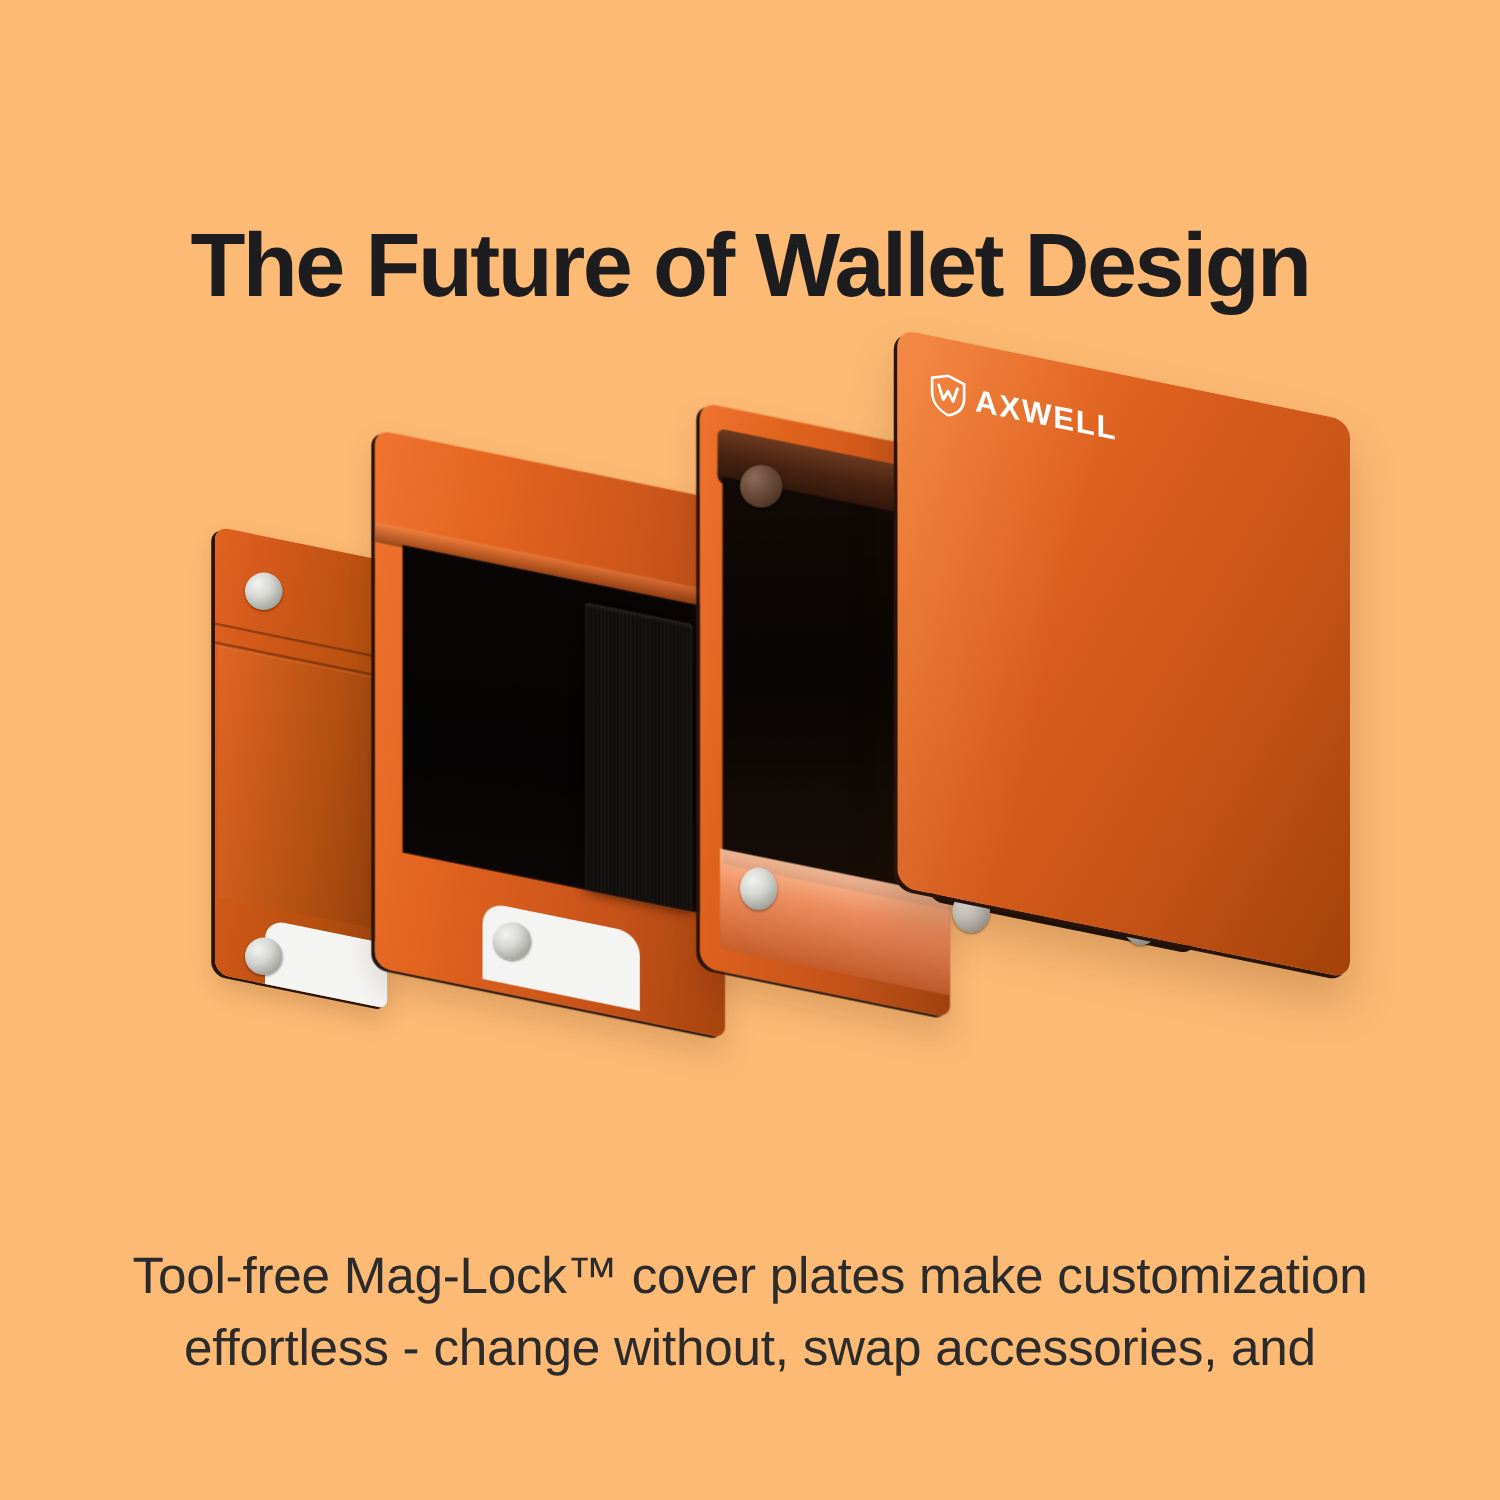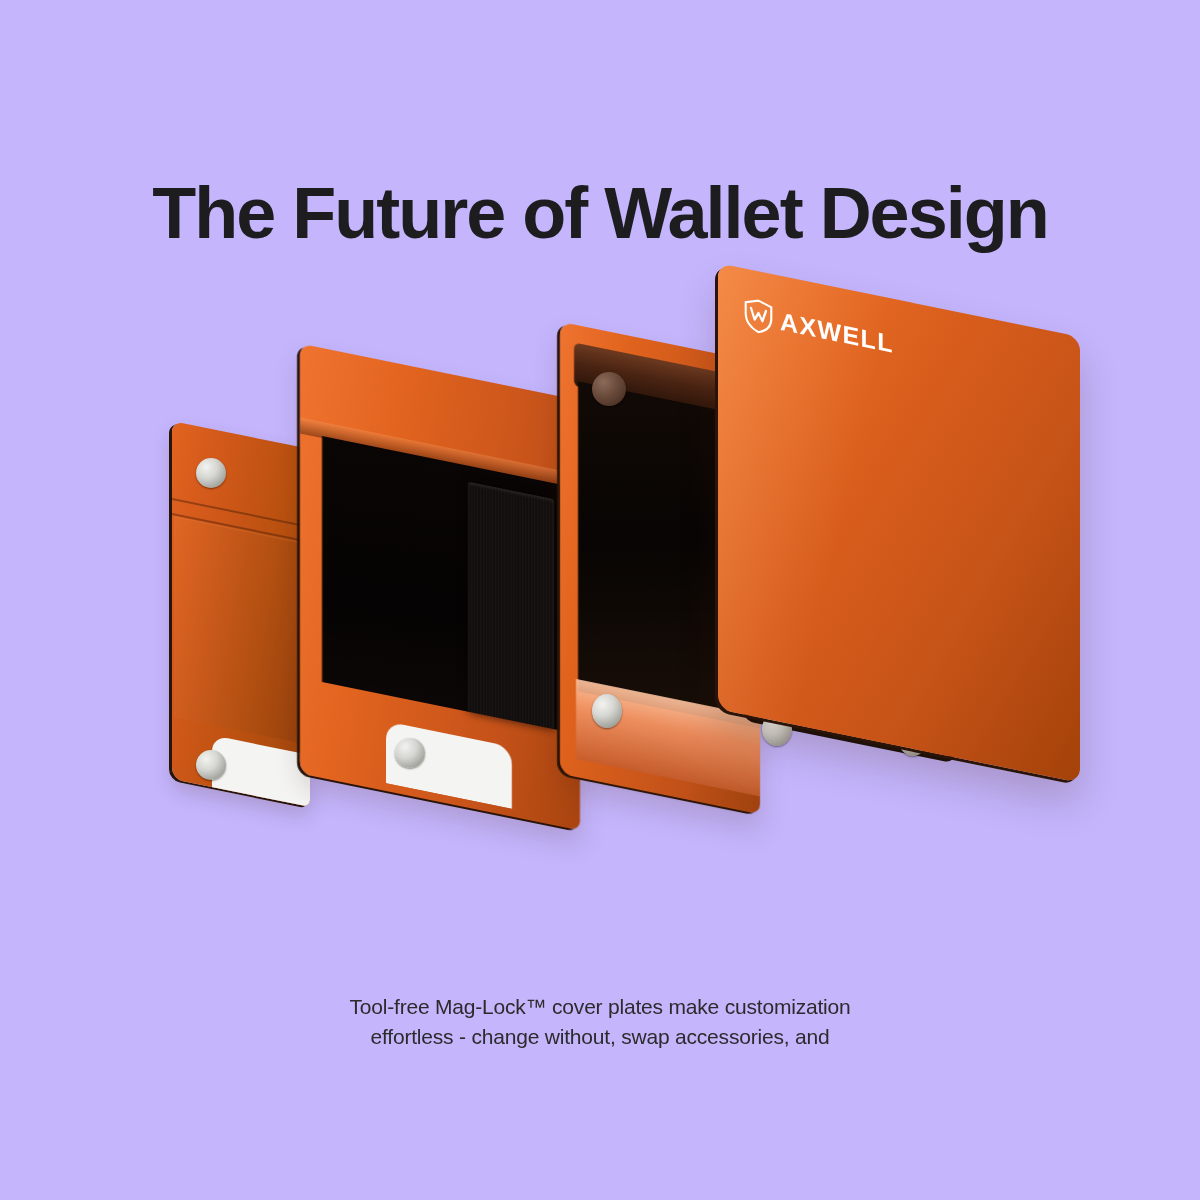--- a/index.html
+++ b/index.html
@@ -11,21 +11,21 @@
     height: 1200px;
     background: #f4f4f3;
     font-family: "Liberation Sans", sans-serif;
     overflow: hidden;
     position: relative;
   }
 
   .promo-card {
     position: absolute;
     inset: 0;
-    background: #c4b5fd;
+    background: #fdba74;
     display: flex;
     flex-direction: column;
     align-items: center;
   }
 
   
   .headline {
     position: absolute;
     top: 128px;
     left: 0;
@@ -259,25 +259,25 @@
     background: radial-gradient(circle at 34% 30%, #f2f2f0 0%, #d6d6d2 38%, #a8a8a3 72%, #8a8a85 100%);
     box-shadow: 0 1px 2px rgba(0,0,0,.45);
   }
   .rivet-dark {
     background: radial-gradient(circle at 34% 30%, #8b6a58 0%, #6b4c3c 42%, #3d2619 100%);
   }
 
   
   .bodycopy {
     position: absolute;
-    top: 971px;
+    top: 950px;
     left: 80px;
     width: 1040px;
     text-align: center;
-    font-size: 21px;
+    font-size: 41px;
     line-height: 1.42;
     color: #2b2b2b;
     font-weight: 400;
     letter-spacing: -0.2px;
     font-family: "Liberation Sans", sans-serif;
   }
   .bodycopy .line { display: block; }
 </style>
 </head>
 <body>

